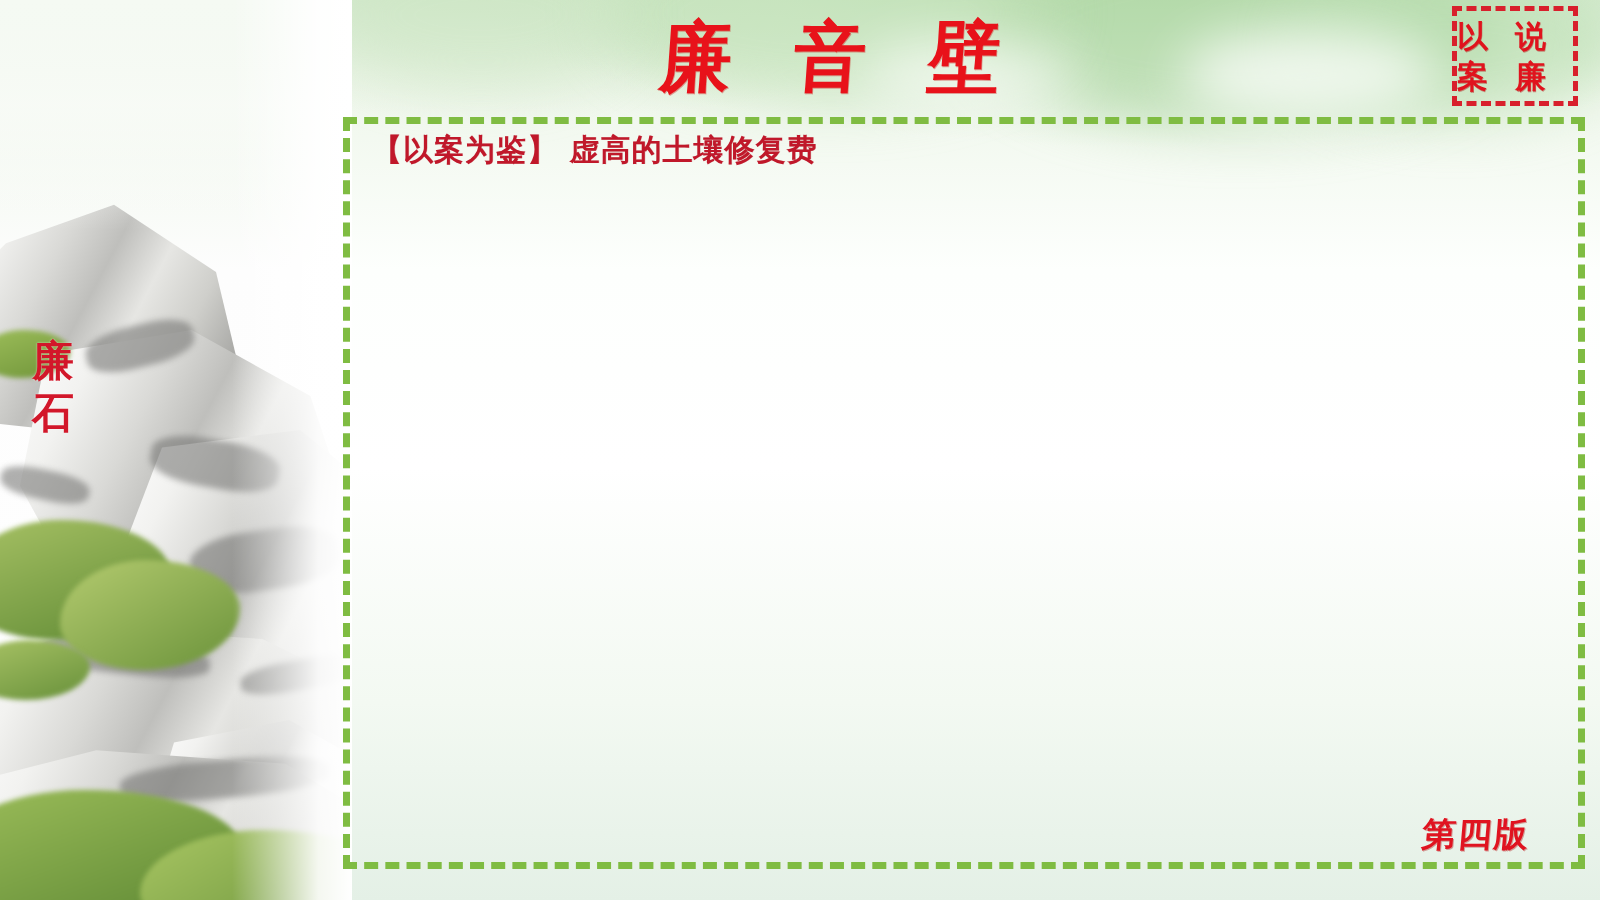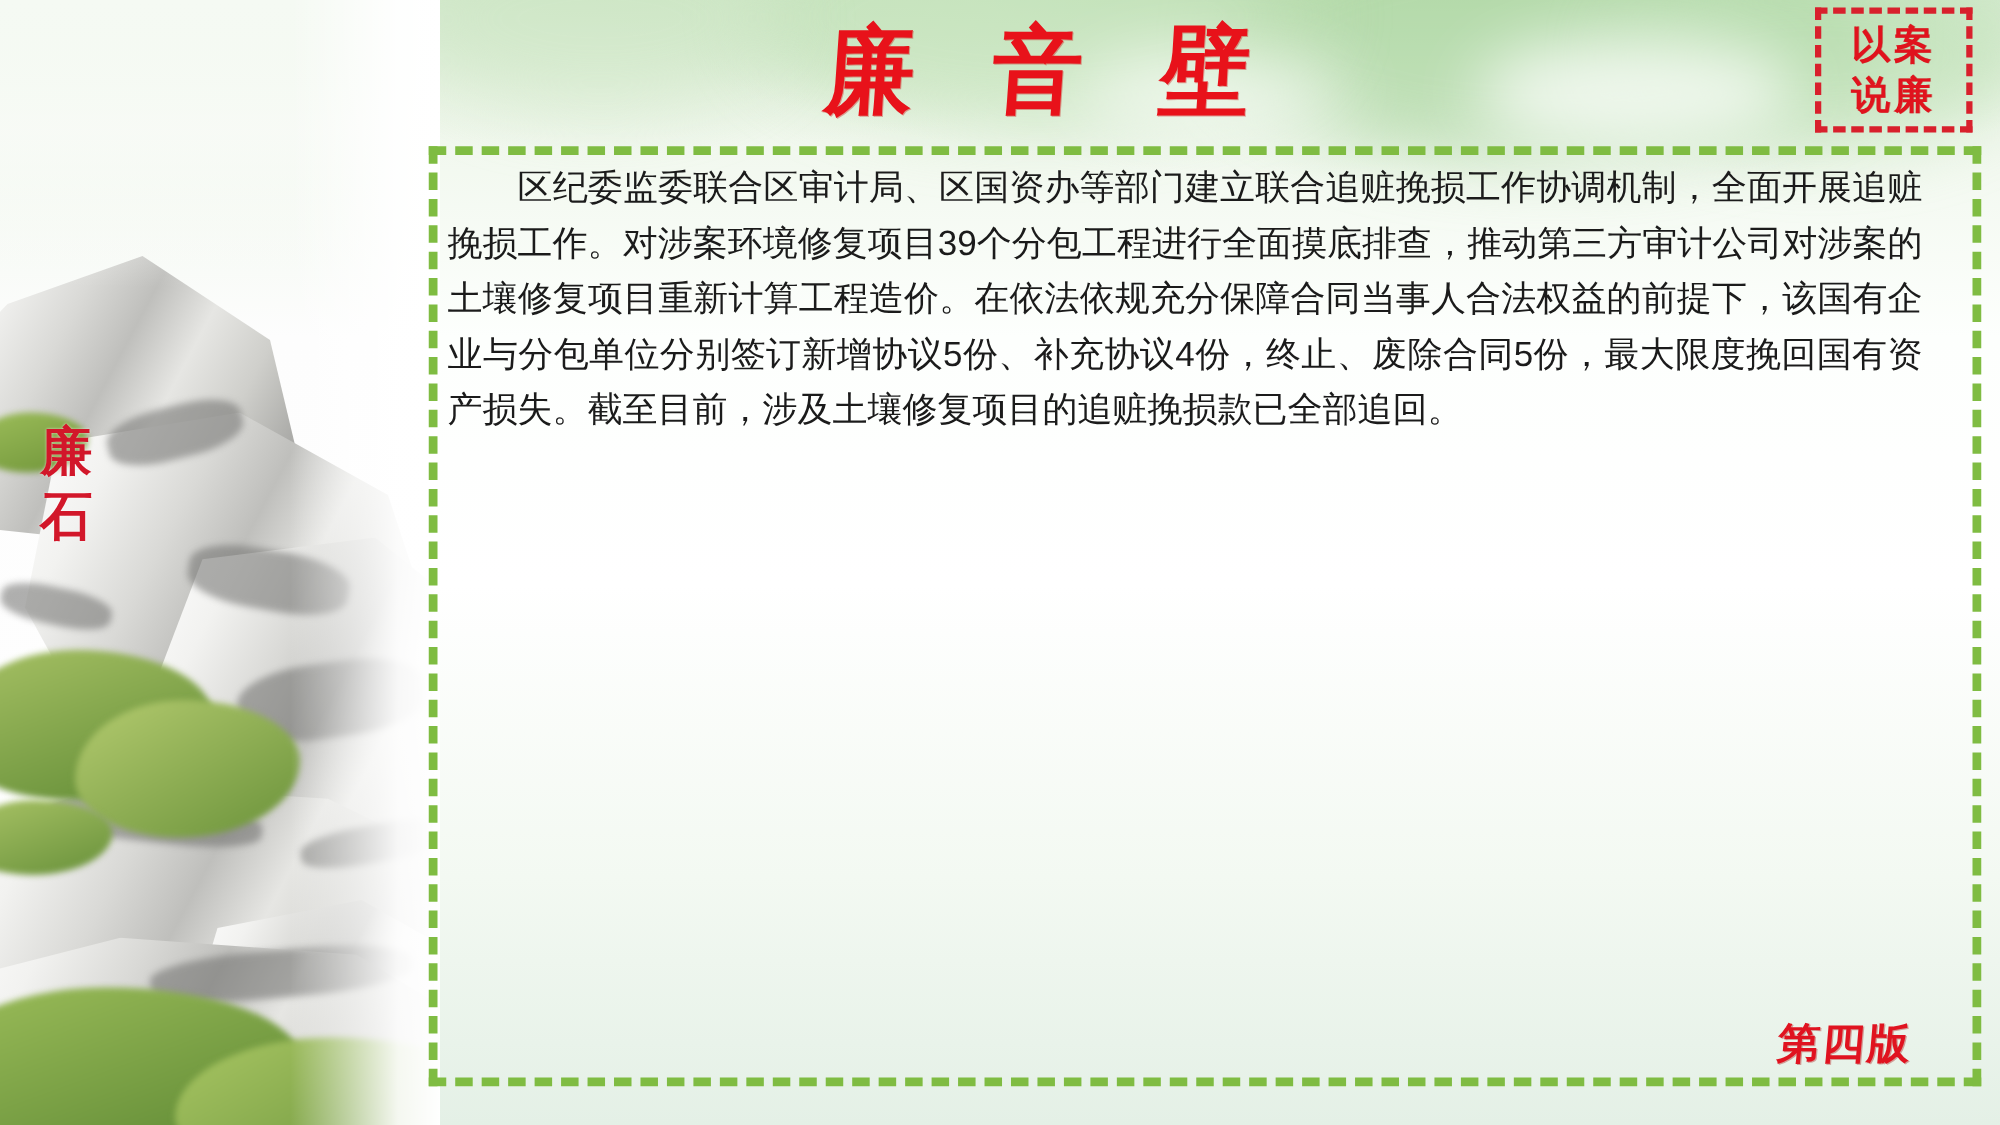--- a/index.html
+++ b/index.html
@@ -100,21 +100,21 @@
     font-family:"DejaVu Serif","Liberation Serif",serif;
     font-weight:700; color:#e8121a; font-size:72px; line-height:1;
     text-shadow:1px 1px 0 rgba(200,0,0,.35);
   }
   #masthead span{ transform:skewX(-4deg) scaleY(1.06); }
 
   
   #badge{
     position:absolute; left:1452px; top:6px; width:126px; height:100px;
     border:5px dashed #d8202c;
-    display:flex; flex-direction:column; align-items:center; justify-content:center;
+    display:flex; align-items:center; justify-content:center;
     font-family:"DejaVu Serif","Liberation Serif",serif;
     font-weight:700; color:#e0131d; font-size:31px; line-height:40px;
     letter-spacing:3px;
     text-shadow:0.5px 0.5px 0 rgba(170,0,0,.4);
     background:transparent;
   }
   #badge span{display:block;}
 
   
   #frame{
@@ -204,18 +204,18 @@
   </div>
 
   <div id="badge">
     <span>以案</span>
     <span>说廉</span>
   </div>
 
   <div id="frame"></div>
 
   <div id="article">
-    <p>区纪委监委联合区审计局、区国资办等部门建立联合追赃挽损工作协调机制，全面开展追赃挽损工作。对涉案环境修复项目39个分包工程进行全面摸底排查，推动第三方审计公司对涉案的土壤修复项目重新计算工程造价。在依法依规充分保障合同当事人合法权益的前提下，该国有企业与分包单位分别签订新增协议5份、补充协议4份，终止、废除合同5份，最大限度挽回国有资产损失。截至目前，涉及土壤修复项目的追赃挽损款已全部追回。</p>
+    <h1>【以案为鉴】 虚高的土壤修复费</h1>
   </div>
 
   <div id="edition">第四版</div>
 
 </div>
 
 </body></html>

